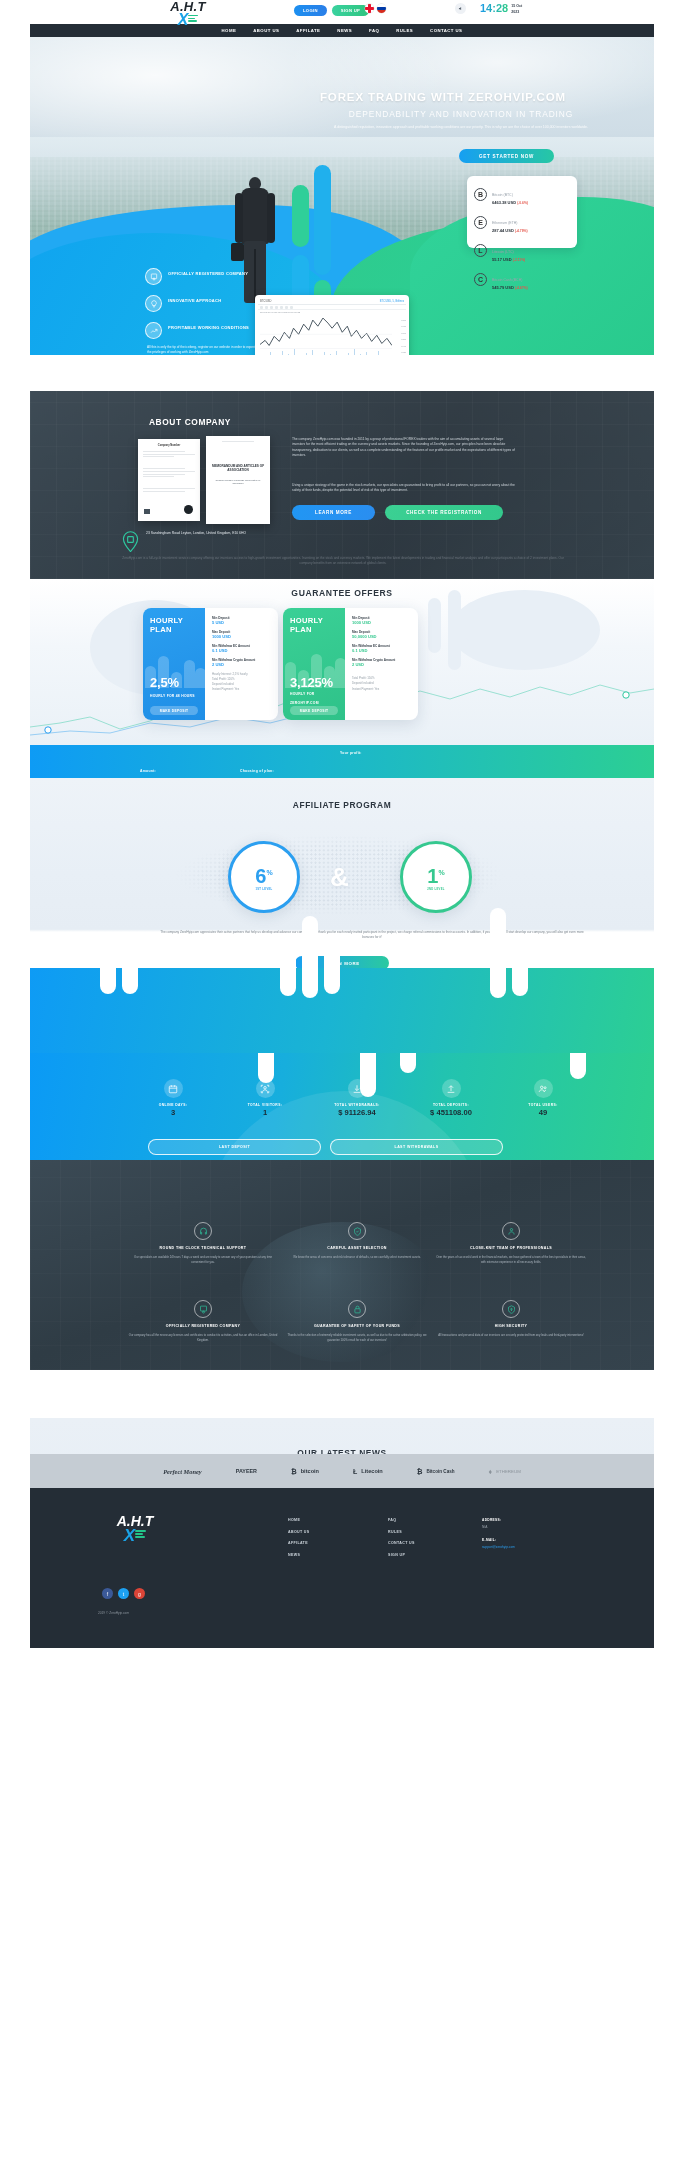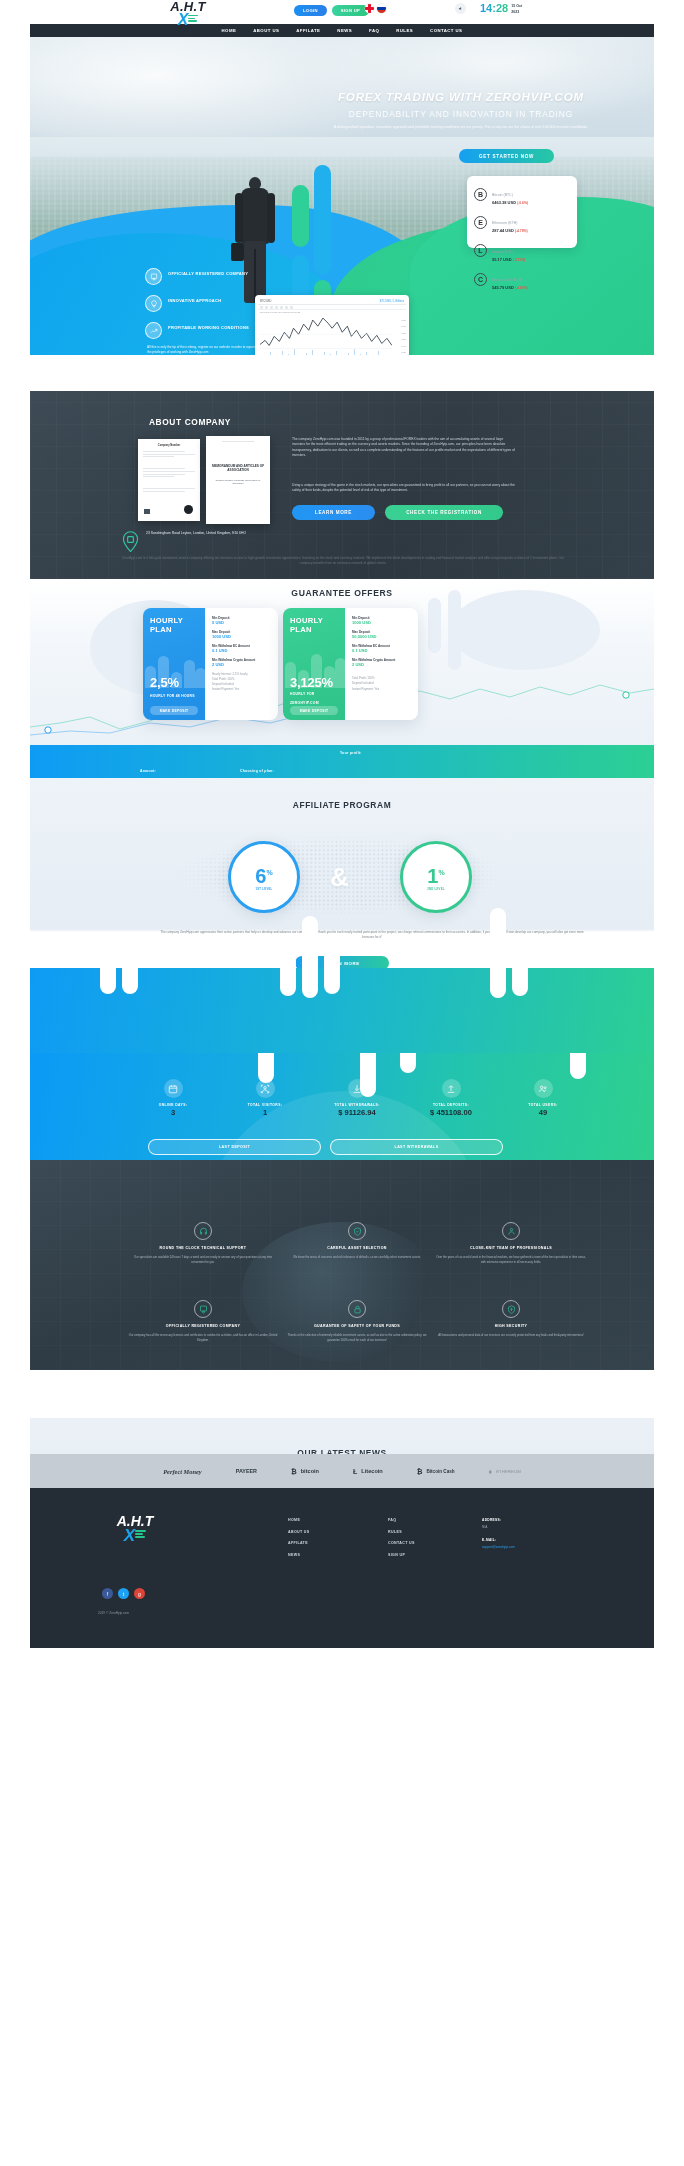--- a/index.html
+++ b/index.html
@@ -88,22 +88,22 @@
   .wave-green { position:absolute; left:300px; top:185px; width:400px; height:175px;
      background:linear-gradient(110deg,#2ecb8e,#2ad49a); border-radius:45% 50% 0 0/90px 65px 0 0;}
   .wave-green2 { position:absolute; left:380px; top:160px; width:300px; height:200px;
      background:linear-gradient(140deg,#31d39a,#27c88a); border-radius:60% 45% 0 0/80px 60px 0 0;}
   .pill { position:absolute; border-radius:40px; }
   .pill.p1 { left:262px; top:148px; width:17px; height:62px; background:#2fcf99; }
   .pill.p2 { left:284px; top:128px; width:17px; height:110px; background:#20b0ed; }
   .pill.p3 { left:284px; top:243px; width:17px; height:48px; background:#2fcf99; }
   .pill.p4 { left:262px; top:218px; width:17px; height:75px; background:#1fb3ee;}
 
-  .hero-title { position:absolute; left:236px; top:54px; width:390px; text-align:center;
-     color:#fff; font-size:11.5px; font-weight:bold; letter-spacing:.9px; text-shadow:0 1px 2px rgba(0,0,0,.12);font-style:italic;}
+  .hero-title { position:absolute; left:218px; top:54px; width:390px; text-align:center;
+     color:#fff; font-size:11.5px; font-weight:bold; letter-spacing:.9px; text-shadow:0 1px 2px rgba(0,0,0,.12);}
   .hero-sub { position:absolute; left:236px; top:72px; width:390px; text-align:center;
      color:rgba(255,255,255,.92); font-size:8.4px; letter-spacing:.9px; }
   .hero-desc { position:absolute; left:276px; top:88px; width:310px; text-align:center;
      color:rgba(255,255,255,.9); font-size:3.5px; line-height:5.6px; }
   .hero-cta { position:absolute; left:429px; top:112px; width:95px; height:14px; border:none; cursor:pointer;
      border-radius:10px; background:linear-gradient(90deg,#169ff2,#27c7a4); color:#fff;
      font-size:4.6px; font-weight:bold; letter-spacing:.7px; }
 
   
   .crypto-card { position:absolute; left:437px; top:139px; width:110px; height:72px; background:#fff;

